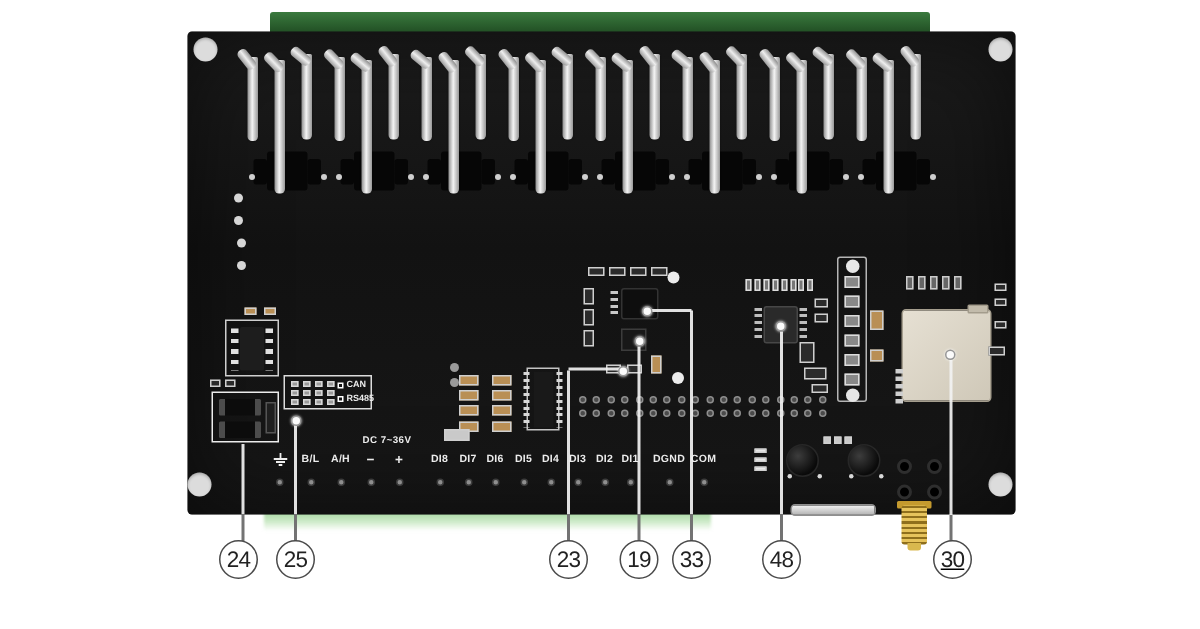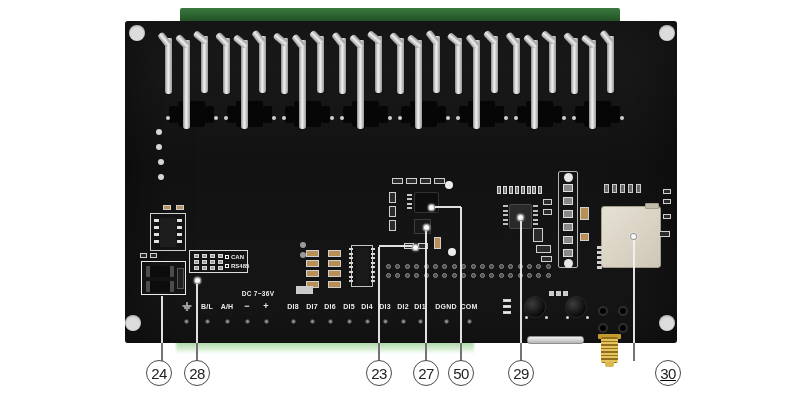--- a/index.html
+++ b/index.html
@@ -410,31 +410,31 @@
       <div style="position: absolute; left: 520.25px; top: 221px; width: 1.5px; height: 140px; background: linear-gradient(rgba(242, 242, 242, 0.92) 0px, rgba(242, 242, 242, 0.92) 122px, rgb(115, 115, 115) 122px);"></div>
       <div class="adot" style="position: absolute; left: 516.5px; top: 213.5px; width: 7px; height: 7px;"></div>
       <div style="position: absolute; left: 633.25px; top: 240px; width: 1.5px; height: 121px; background: linear-gradient(rgba(242, 242, 242, 0.92) 0px, rgba(242, 242, 242, 0.92) 103px, rgb(115, 115, 115) 103px);"></div>
       <div class="adot" style="position: absolute; left: 629.5px; top: 232.5px; width: 7px; height: 7px;"></div>
     </div>
   <div class="layer" id="layer-callouts">
       <div class="callout" style="left: 146px;">
         <span>24</span>
       </div>
       <div class="callout" style="left: 184px;">
-        <span>28</span>
+        <span>25</span>
       </div>
       <div class="callout" style="left: 366px;">
         <span>23</span>
       </div>
       <div class="callout" style="left: 413px;">
-        <span>27</span>
+        <span>19</span>
       </div>
       <div class="callout" style="left: 448px;">
-        <span>50</span>
+        <span>33</span>
       </div>
       <div class="callout" style="left: 508px;">
-        <span>29</span>
-      </div>
-      <div class="callout" style="left: 655px; text-decoration: underline;">
+        <span>48</span>
+      </div>
+      <div class="callout" style="left: 622px; text-decoration: underline;">
         <span>30</span>
       </div>
     </div>
 </div>
 
 </body></html>

